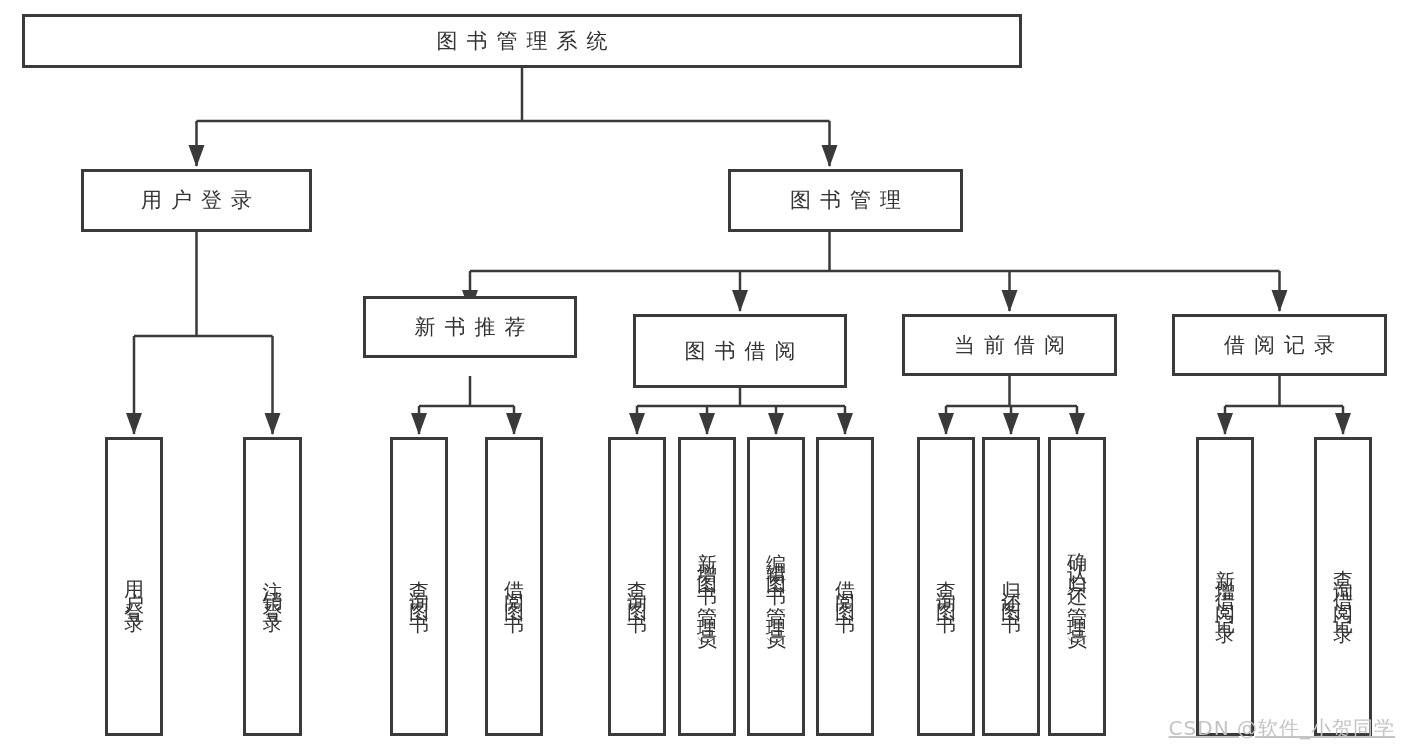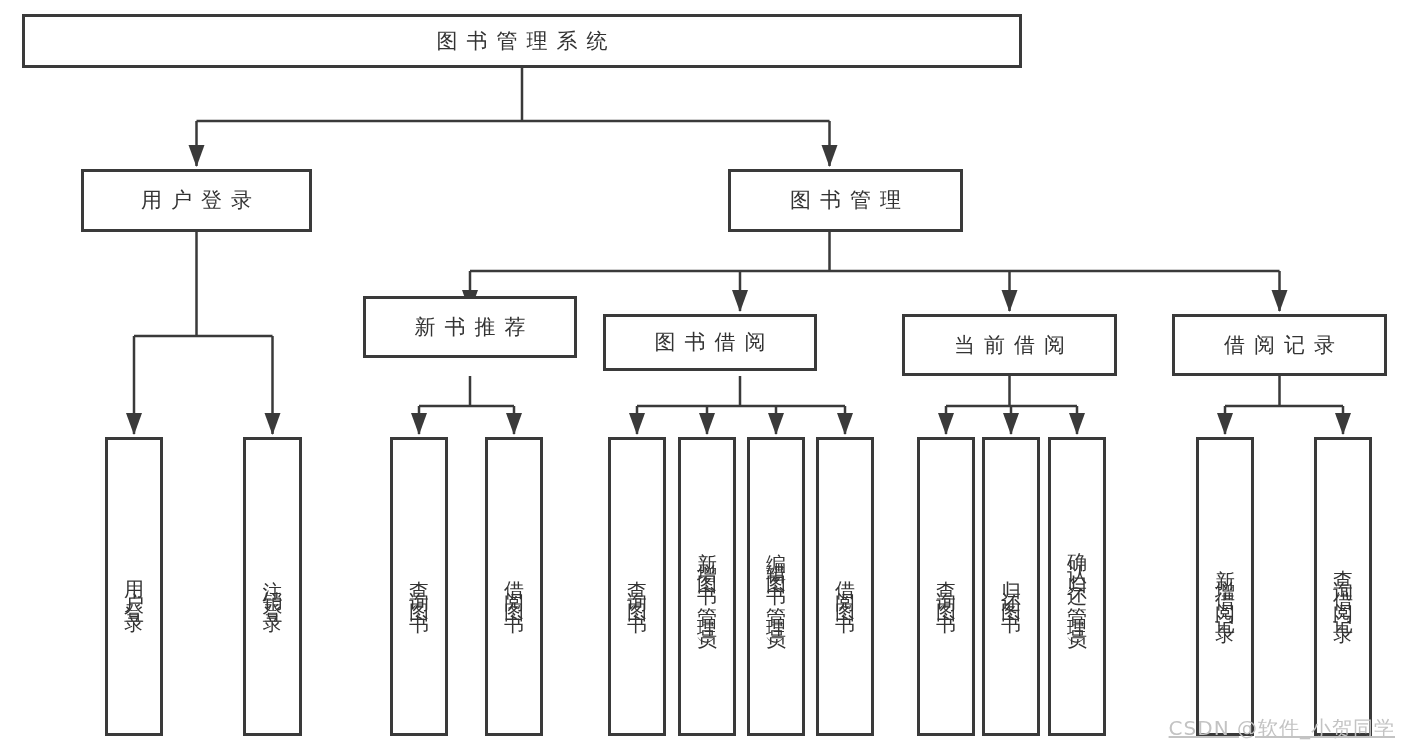--- a/index.html
+++ b/index.html
@@ -120,21 +120,21 @@
   <div class="node" style="left:81px;top:169px;width:231px;height:63px">
     <span>用户登录</span>
   </div>
   <div class="node" style="left:728px;top:169px;width:235px;height:63px">
     <span>图书管理</span>
   </div>
 
   <div class="node" style="left:363px;top:296px;width:214px;height:62px">
     <span>新书推荐</span>
   </div>
-  <div class="node" style="left:603px;top:314px;width:214px;height:57px">
+  <div class="node" style="left:633px;top:314px;width:214px;height:74px">
     <span>图书借阅</span>
   </div>
   <div class="node" style="left:1172px;top:314px;width:215px;height:62px">
     <span>借阅记录</span>
   </div>
   <div class="node" style="left:902px;top:314px;width:215px;height:62px">
     <span>当前借阅</span>
   </div>
 
   <div class="leaf" style="left:105px;top:437px;width:58px;height:299px">

